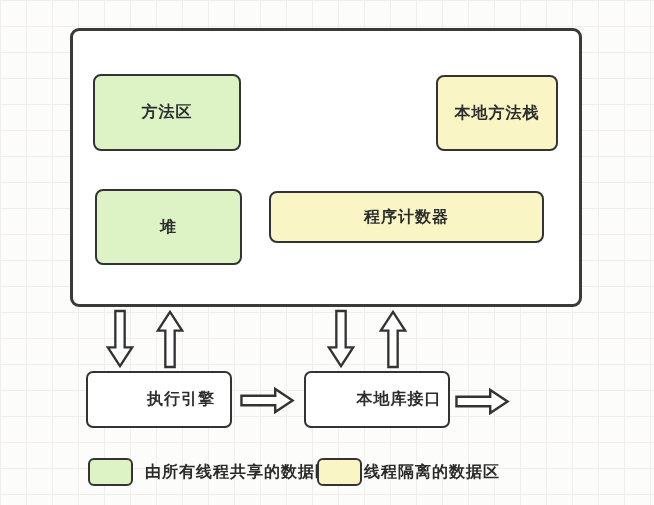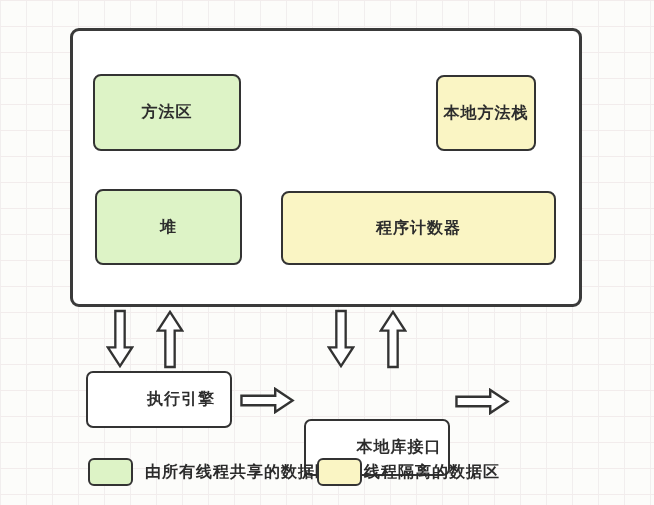--- a/index.html
+++ b/index.html
@@ -35,40 +35,40 @@
     justify-content: center;
     font-size: 16px;
     font-weight: 700;
     color: #2d2d2d;
     letter-spacing: 1px;
   }
   .shared { background: #ddf3c6; }
   .isolated { background: #faf5c4; }
   .box-method-area   { left: 20px;  top: 43px;  width: 148px; height: 77px; }
   .box-vm-stack      { left: 208px; top: 44px;  width: 122px; height: 76px; }
-  .box-native-stack  { left: 363px; top: 44px;  width: 100px; height: 76px; }
+  .box-native-stack  { left: 363px; top: 44px;  width: 122px; height: 76px; }
   .box-heap          { left: 22px;  top: 158px; width: 147px; height: 76px; }
-  .box-pc            { left: 208px; top: 160px; width: 275px; height: 74px; }
+  .box-pc            { left: 196px; top: 160px; width: 275px; height: 52px; }
 
   .flow-box {
     position: absolute;
     background: #ffffff;
     border: 2.5px solid #333333;
     border-radius: 7px;
     display: flex;
     align-items: center;
     justify-content: center;
     font-size: 16px;
     font-weight: 700;
     color: #2d2d2d;
     letter-spacing: 1px;
     padding-left: 44px;
   }
   .box-engine    { left: 86px;  top: 371px; width: 146px; height: 57px; }
-  .box-interface { left: 304px; top: 371px; width: 146px; height: 57px; margin-top: 48px; }
+  .box-interface { left: 304px; top: 371px; width: 146px; height: 57px; }
   .label-native-lib {
     position: absolute;
     left: 514px; top: 371px; height: 57px;
     display: flex; align-items: center;
     font-size: 17px; font-weight: 700; color: #2b2b2b;
     letter-spacing: 1px;
   }
   .arrow { position: absolute; }
   .arrow svg { display: block; }
   .av { width: 28px; height: 60px; }

